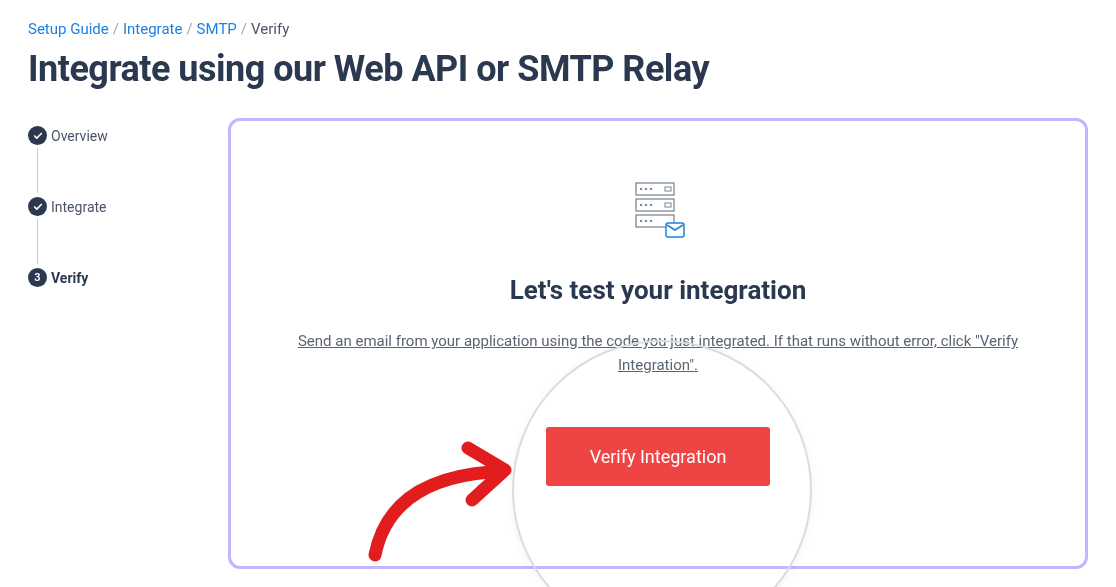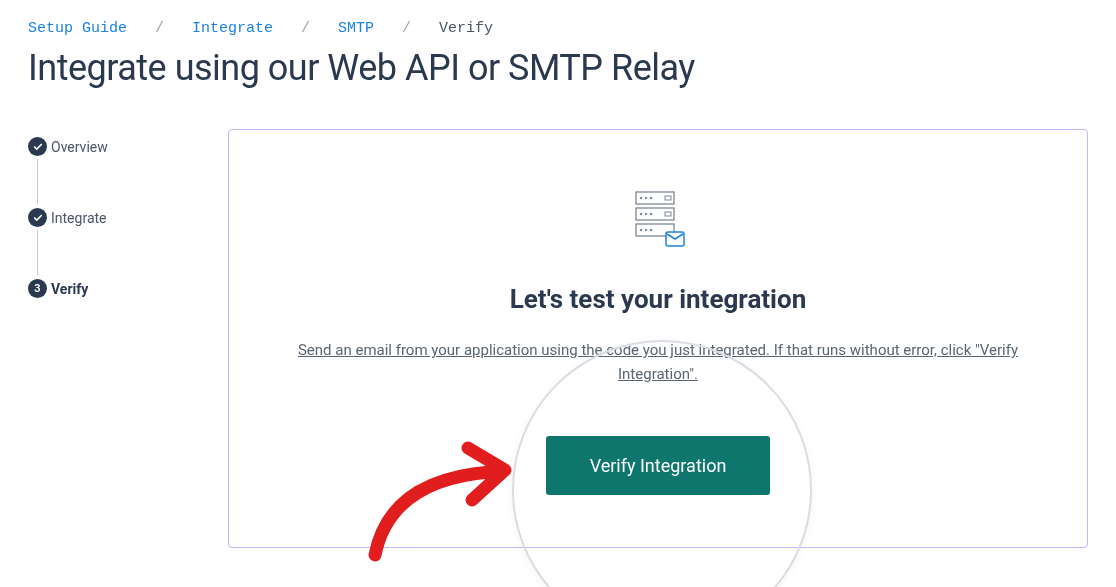--- a/index.html
+++ b/index.html
@@ -15,41 +15,40 @@
       height: 587px;
       overflow: hidden;
       position: relative;
     }
     .container {
       padding: 20px 28px;
     }
     .breadcrumb {
       display: flex;
       align-items: center;
-      gap: 28px;
+      gap: 4px;
       font-size: 15px;
       margin-bottom: 10px;
-      font-family: Liberation Mono, monospace;
     }
     .breadcrumb a {
       color: #1a82e2;
       text-decoration: none;
     }
     .breadcrumb .sep {
       color: #9aa6b1;
     }
     .breadcrumb .current {
       color: #4a5568;
     }
     .page-title {
       font-size: 36px;
-      font-weight: 400;
+      font-weight: 700;
       color: #2a3950;
       letter-spacing: -0.5px;
-      margin-bottom: 40px;
+      margin-bottom: 28px;
     }
     .layout {
       display: flex;
       gap: 30px;
     }
     .sidebar {
       width: 170px;
       padding-top: 8px;
     }
     .step {
@@ -102,23 +101,23 @@
     .step-label {
       font-size: 14px;
       color: #4a5568;
     }
     .step-label.active {
       font-weight: 700;
       color: #2a3950;
     }
     .main-panel {
       flex: 1;
-      border: 1px solid #c4b5fd;
-      border-radius: 4px;
-      padding: 60px 50px 52px;
+      border: 3px solid #c4b5fd;
+      border-radius: 12px;
+      padding: 60px 50px 80px;
       text-align: center;
       position: relative;
     }
     .server-icon {
       margin: 0 auto 34px;
       width: 60px;
       height: 60px;
       display: flex;
       align-items: center;
       justify-content: center;
@@ -131,21 +130,21 @@
     }
     .panel-description {
       font-size: 15px;
       color: #5a6572;
       line-height: 1.6;
       max-width: 780px;
       margin: 0 auto 50px;
       text-decoration: underline;
     }
     .verify-btn {
-      background: #0f766e;
+      background: #ef4444;
       color: #fff;
       border: none;
       padding: 19px 44px;
       font-size: 18px;
       font-weight: 400;
       border-radius: 3px;
       cursor: pointer;
       font-family: inherit;
     }
     .magnifier {

